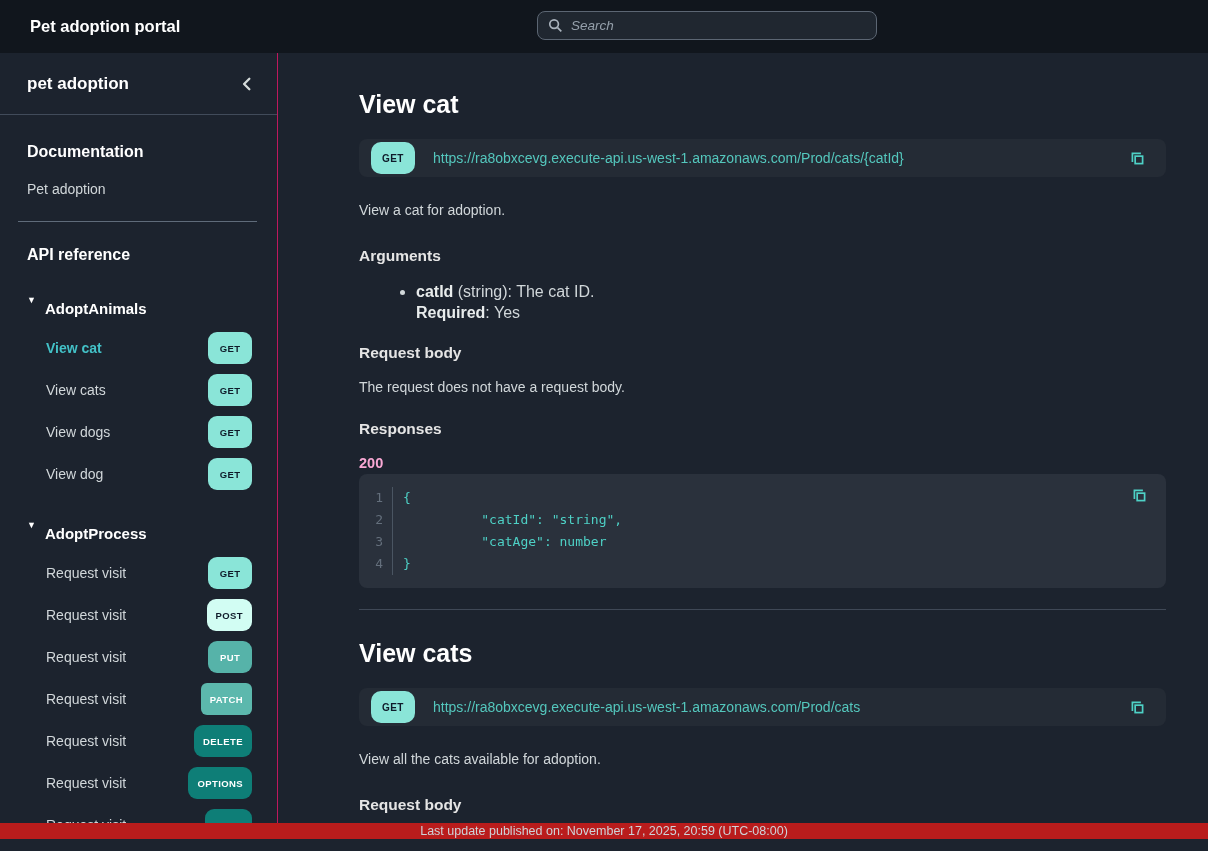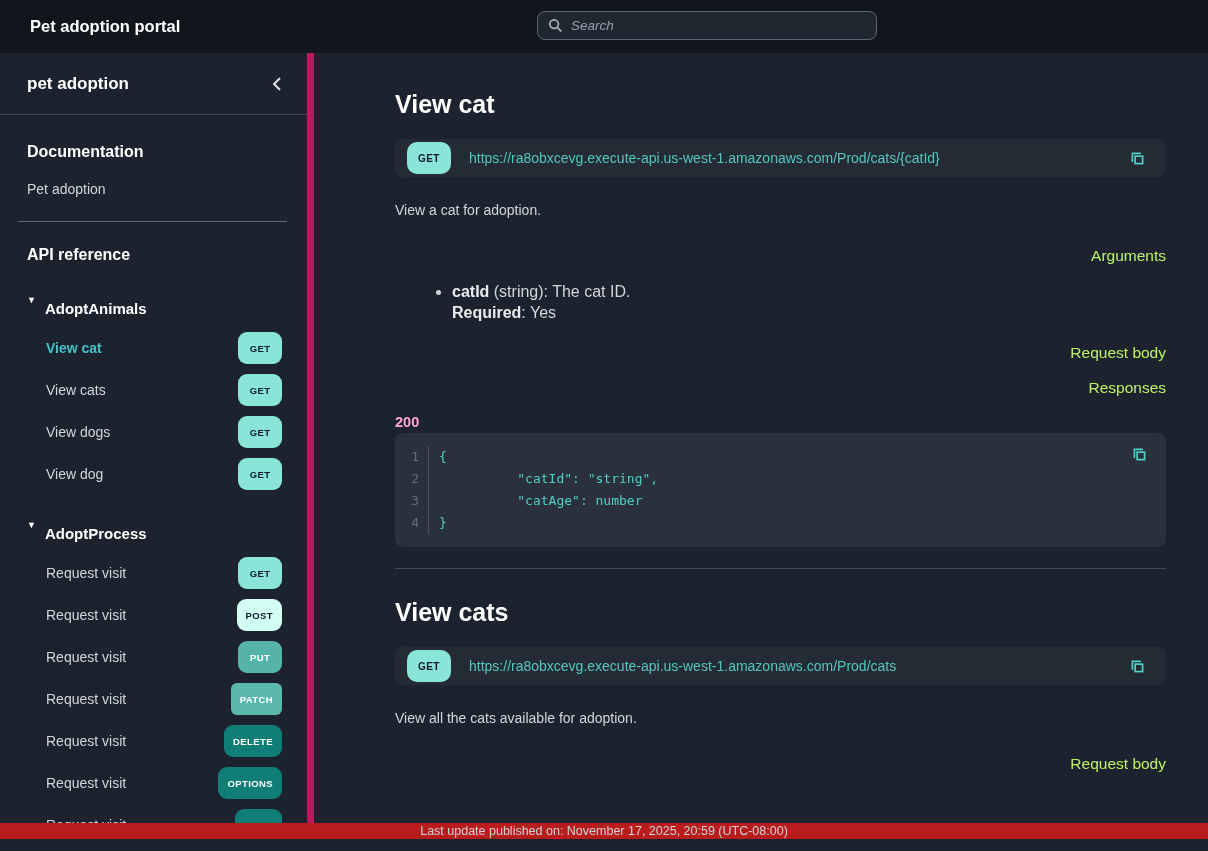--- a/index.html
+++ b/index.html
@@ -25,22 +25,22 @@
     flex: 1; background: transparent; border: none; outline: none;
     color: #d1d7da; font-size: 13.5px; font-family: inherit;
   }
   .search-input::placeholder { color: #95a0ab; font-style: italic; }
 
   
   .shell { display: flex; height: 770px; }
 
   
   .sidebar {
-    width: 314px; flex: none; background: #1c232e;
-    border-right: 7px solid #be185d; display: flex; flex-direction: column;
+    width: 278px; flex: none; background: #1c232e;
+    border-right: 1px solid #be185d; display: flex; flex-direction: column;
   }
   .side-head {
     height: 62px; flex: none; display: flex; align-items: center;
     justify-content: space-between; padding: 0 20px 0 27px;
     border-bottom: 1px solid #414b5a;
   }
   .side-title { font-size: 17px; font-weight: bold; color: #ffffff; }
   .collapse-btn {
     background: none; border: none; cursor: pointer; padding: 4px;
     display: flex; align-items: center;
@@ -89,21 +89,21 @@
   .op-title { font-size: 25px; line-height: 30px; font-weight: bold; color: #ffffff; margin-bottom: 20px; }
   .url-card {
     height: 38px; background: #242b35; border-radius: 8px;
     display: flex; align-items: center; padding: 0 18px 0 12px; gap: 18px;
     margin-bottom: 24px;
   }
   .url-card .badge { height: 20px; font-size: 10px; border-radius: 10px; }
   .url-text { flex: 1; font-size: 14px; color: #54c7bd; cursor: pointer; text-decoration: none; }
   .copy-btn { background: none; border: none; cursor: pointer; display: flex; padding: 2px; }
   .op-desc { font-size: 14px; line-height: 19px; color: #d1d7da; margin-bottom: 26px; }
-  .sec-heading { font-size: 15.5px; line-height: 19px; font-weight: normal; color: #bef264; margin-bottom: 16px; text-align: right; }
+  .sec-heading { font-size: 15.5px; line-height: 19px; font-weight: bold; color: #e5e5e5; margin-bottom: 16px; }
   .args-list { list-style: disc; padding-left: 57px; margin-bottom: 20px; }
   .args-list li { font-size: 16px; line-height: 21px; color: #d1d7da; }
   .args-list strong { color: #e8ecec; }
   .body-text { font-size: 14px; line-height: 19px; color: #d1d7da; margin-bottom: 22px; }
   .resp-code { font-size: 14.5px; line-height: 18px; font-weight: bold; color: #f9a8d4; margin-bottom: 2px; }
 
   .code-block {
     position: relative; background: #2a313c; border-radius: 8px;
     padding: 13px 16px 13px 0; font-family: "DejaVu Sans Mono", monospace;
     font-size: 13px;
@@ -243,20 +243,21 @@
 
       <h3 class="sec-heading">Arguments</h3>
       <ul class="args-list">
         <li>
           <strong>catId</strong><span> (string): The cat ID.</span><br>
           <strong>Required</strong><span>: Yes</span>
         </li>
       </ul>
 
       <h3 class="sec-heading">Request body</h3>
+      <p class="body-text">The request does not have a request body.</p>
 
       <h3 class="sec-heading">Responses</h3>
       <div class="resp-code">200</div>
 
       <div class="code-block">
         <div id="code-lines">
             <div class="code-line">
               <span class="code-ln">1</span>
               <span class="code-src">{</span>
             </div>

